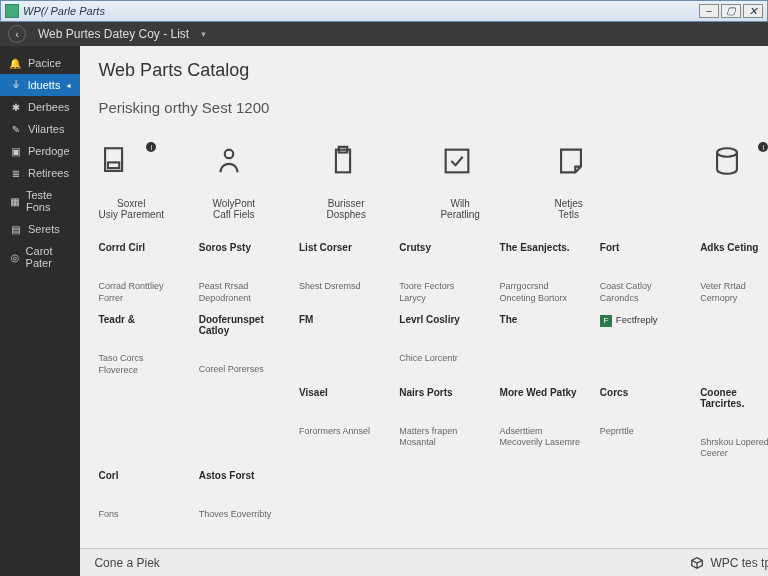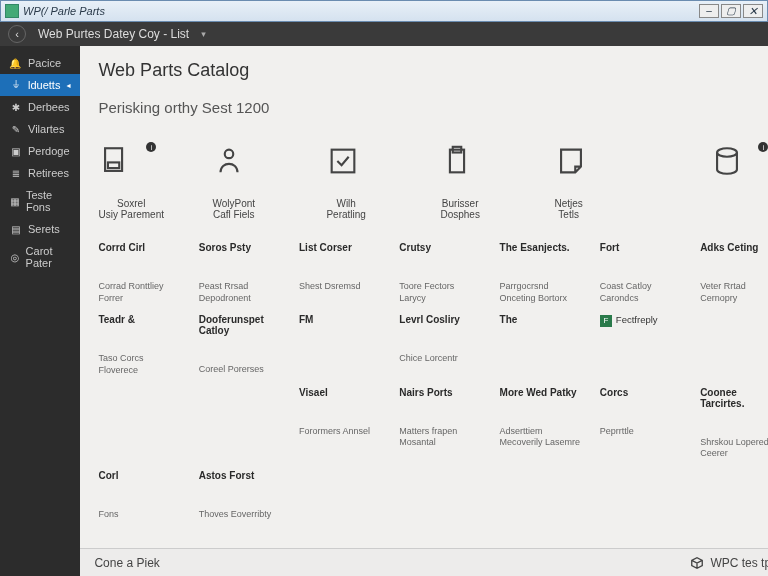--- a/index.html
+++ b/index.html
@@ -131,34 +131,34 @@
               <svg viewBox="0 0 24 24">
                 <circle cx="12" cy="7" r="3"></circle>
                 <path d="M6 20c0-4 3-6 6-6s6 2 6 6"></path>
               </svg>
             </div>
             <span>WolyPont<br>Cafl Fiels</span>
           </div>
           <div class="iconitem">
             <div class="ico">
               <svg viewBox="0 0 24 24">
+                <rect x="7" y="4" width="10" height="16"></rect>
+                <rect x="9" y="2" width="6" height="4"></rect>
+              </svg>
+            </div>
+            <span>Burisser<br>Dosphes</span>
+          </div>
+          <div class="iconitem">
+            <div class="ico">
+              <svg viewBox="0 0 24 24">
                 <rect x="4" y="4" width="16" height="16"></rect>
                 <path d="M8 12l3 3 5-6"></path>
               </svg>
             </div>
             <span>Wilh<br>Peratling</span>
-          </div>
-          <div class="iconitem">
-            <div class="ico">
-              <svg viewBox="0 0 24 24">
-                <rect x="7" y="4" width="10" height="16"></rect>
-                <rect x="9" y="2" width="6" height="4"></rect>
-              </svg>
-            </div>
-            <span>Burisser<br>Dosphes</span>
           </div>
           <div class="iconitem">
             <div class="ico">
               <svg viewBox="0 0 24 24">
                 <path d="M5 4h14v12l-4 4H5z M15 20v-4h4"></path>
               </svg>
             </div>
             <span>Netjes<br>Tetls</span>
           </div>
           <div style="flex: 1 1 0%;"></div>

